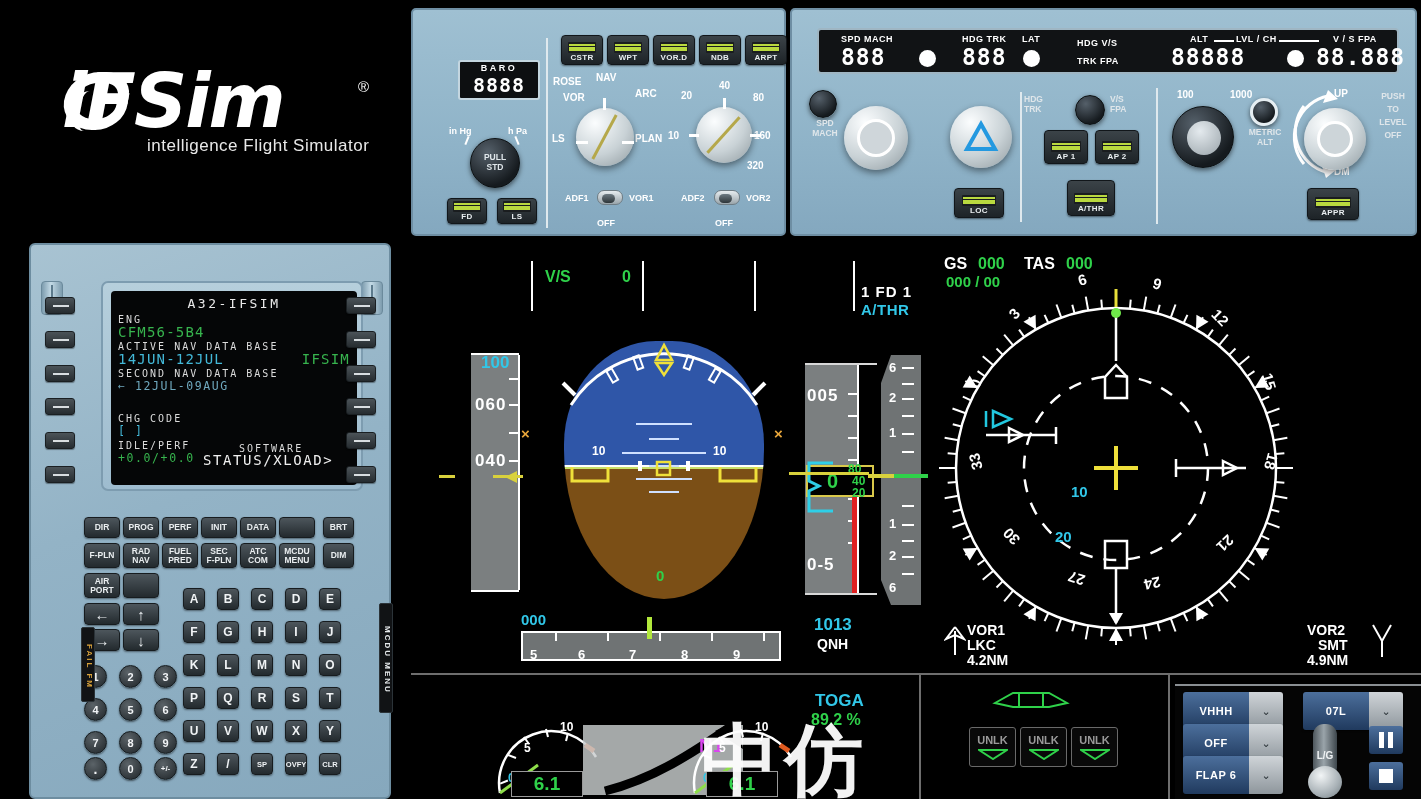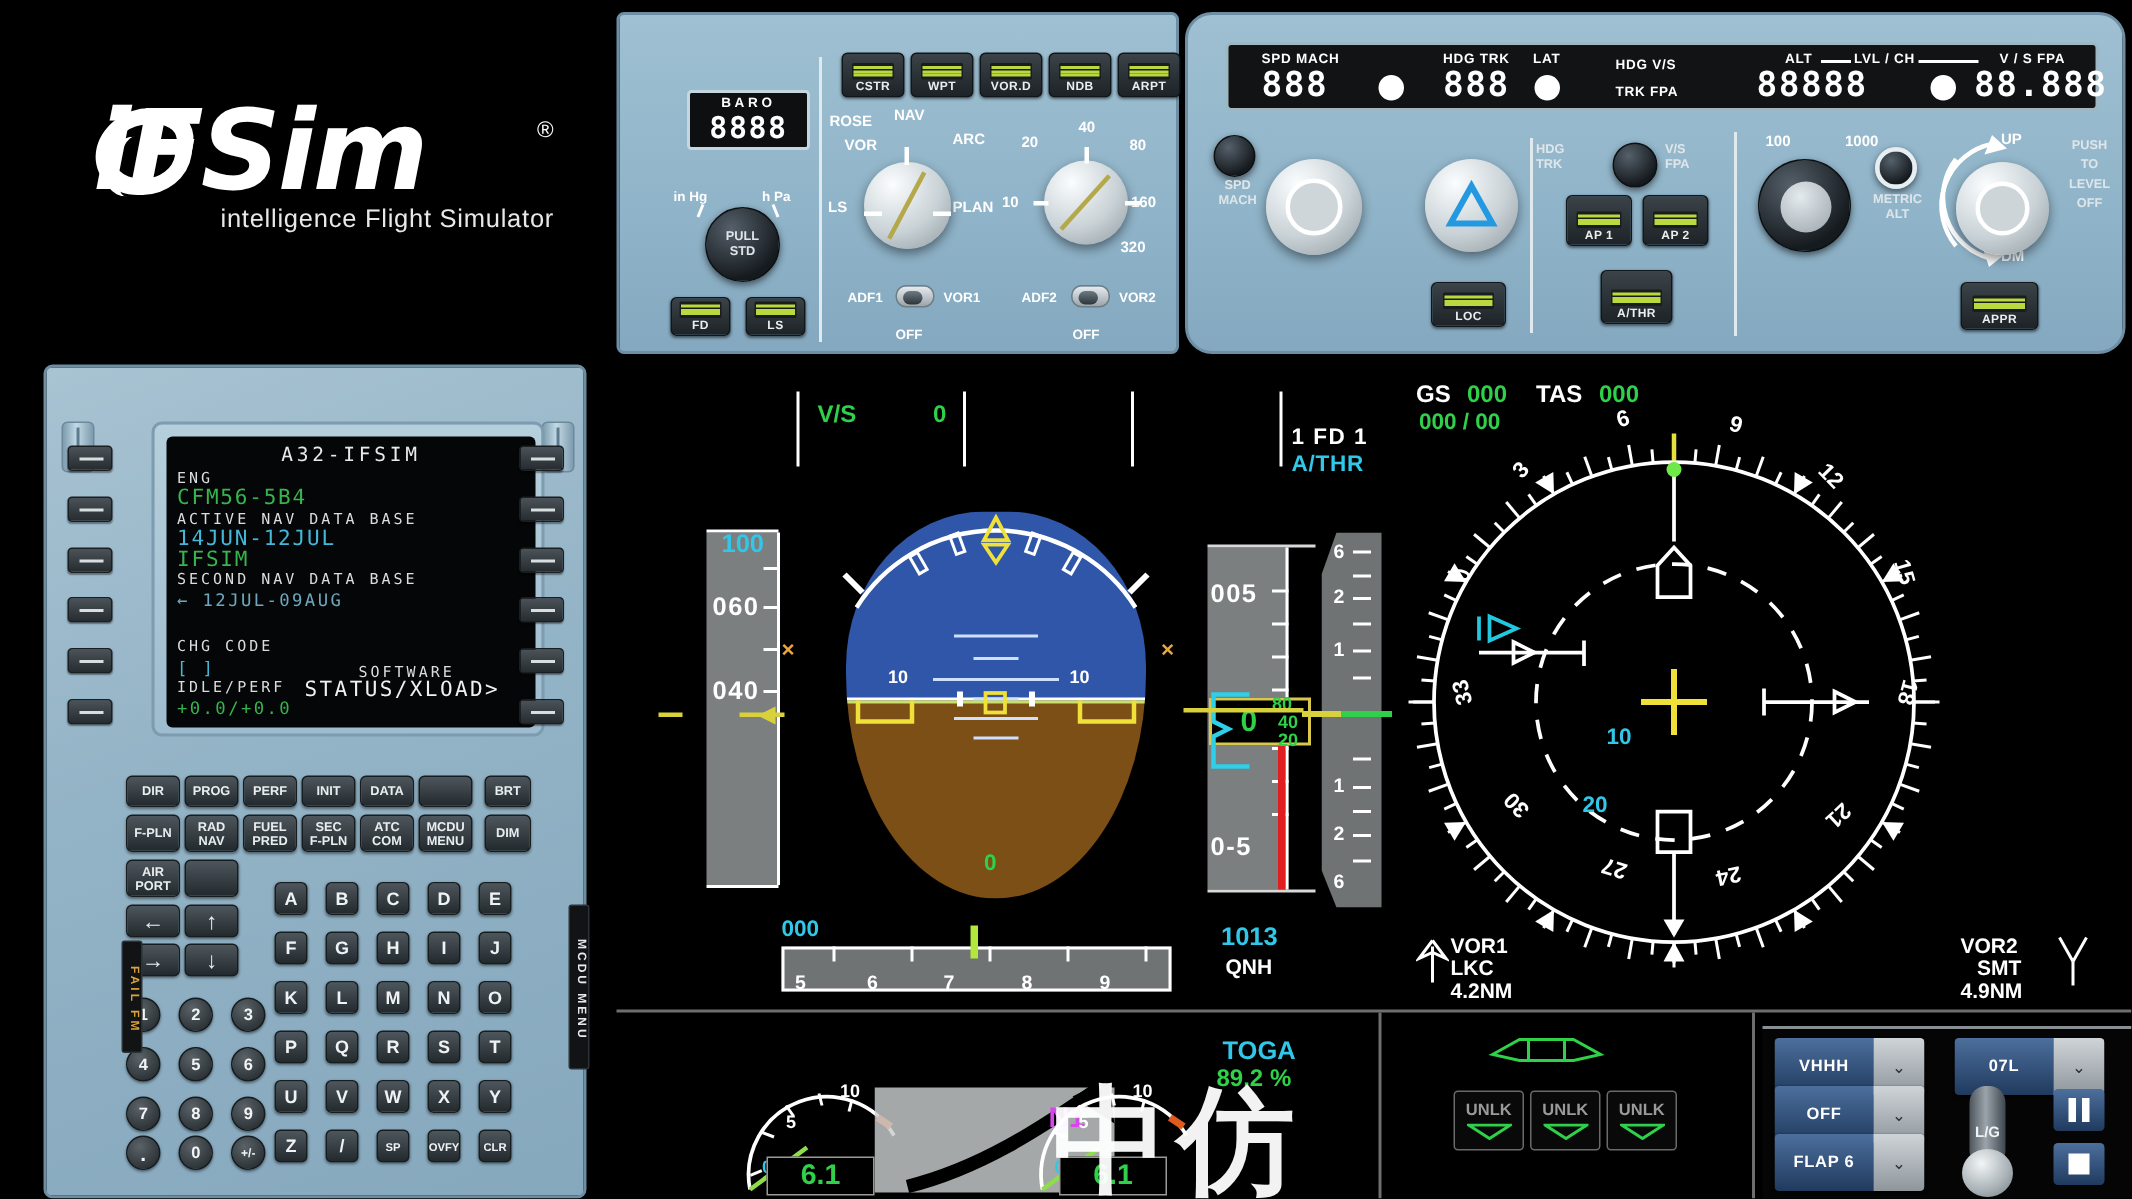--- a/index.html
+++ b/index.html
@@ -61,21 +61,21 @@
     background:#050607;border-radius:4px;overflow:hidden;
     font-family:"DejaVu Sans Mono", monospace;padding:6px 7px;}
   .mline{font-size:11.5px;letter-spacing:1.6px;line-height:13.5px;white-space:pre;}
   .mline.title{color:#e9e9e9;font-size:13px;text-align:center;letter-spacing:2.5px;margin-bottom:2px;}
   .mline.lbl{color:#dcdcdc;font-size:10px;letter-spacing:2px;}
   .mline.grn{color:#37b44e;}
   .mline.cyn{color:#43b8d8;}
   .mline.wht{color:#f0f0f0;}
   .mline.dim{color:#6fa8be;}
   .mline.big{font-size:14px;letter-spacing:1.2px;}
-  .mrow{display:flex;justify-content:space-between;flex-direction:column;}
+  .mrow{display:flex;justify-content:space-between;}
 
   .lsk{
     position:absolute;width:30px;height:17px;border-radius:3px;
     background:linear-gradient(180deg,#4b5358,#262c30);
     border:1px solid #1a1f22;box-shadow:0 1px 1px rgba(0,0,0,.4);}
   .lsk:after{content:"";position:absolute;left:7px;top:7px;width:16px;height:2px;background:#d8dde0;}
 
   .fn-key{
     position:absolute;background:linear-gradient(180deg,#4d565c,#232a2e);
     border:1px solid #171c1f;border-radius:4px;color:#e9edef;
@@ -104,21 +104,21 @@
     position:absolute;width:22px;height:34px;border-radius:4px;
     background:linear-gradient(90deg,#7d9cae,#c3dae6 45%,#7d9cae);
     border:1px solid #6b8a9c;}
   .knob-slot:after{content:"";position:absolute;left:9px;top:3px;width:2px;height:28px;background:#5d7b8d;}
 
   
   .fcu-panel{
     position:absolute;background:linear-gradient(180deg,#9fc0d2 0%,#8fb3c8 60%,#84a8bf 100%);
     border:2px solid #6e8ea3;border-radius:5px;}
   #fcu-left{left:411px;top:8px;width:375px;height:228px;}
-  #fcu-right{left:790px;top:8px;width:627px;height:228px;border-radius:18px;}
+  #fcu-right{left:790px;top:8px;width:627px;height:228px;}
 
   .baro-disp{
     position:absolute;background:#0d0f11;border:2px solid #c4d6e0;border-radius:3px;
     display:flex;flex-direction:column;align-items:center;justify-content:center;}
   .baro-lbl{color:#fff;font-size:9px;letter-spacing:2.5px;font-weight:bold;}
   .seg{color:#fff;font-family:"DejaVu Sans Mono",monospace;font-weight:bold;letter-spacing:1px;}
 
   .sq-btn{
     position:absolute;background:linear-gradient(180deg,#3b4348,#1d2327);
     border:1px solid #11161a;border-radius:4px;

